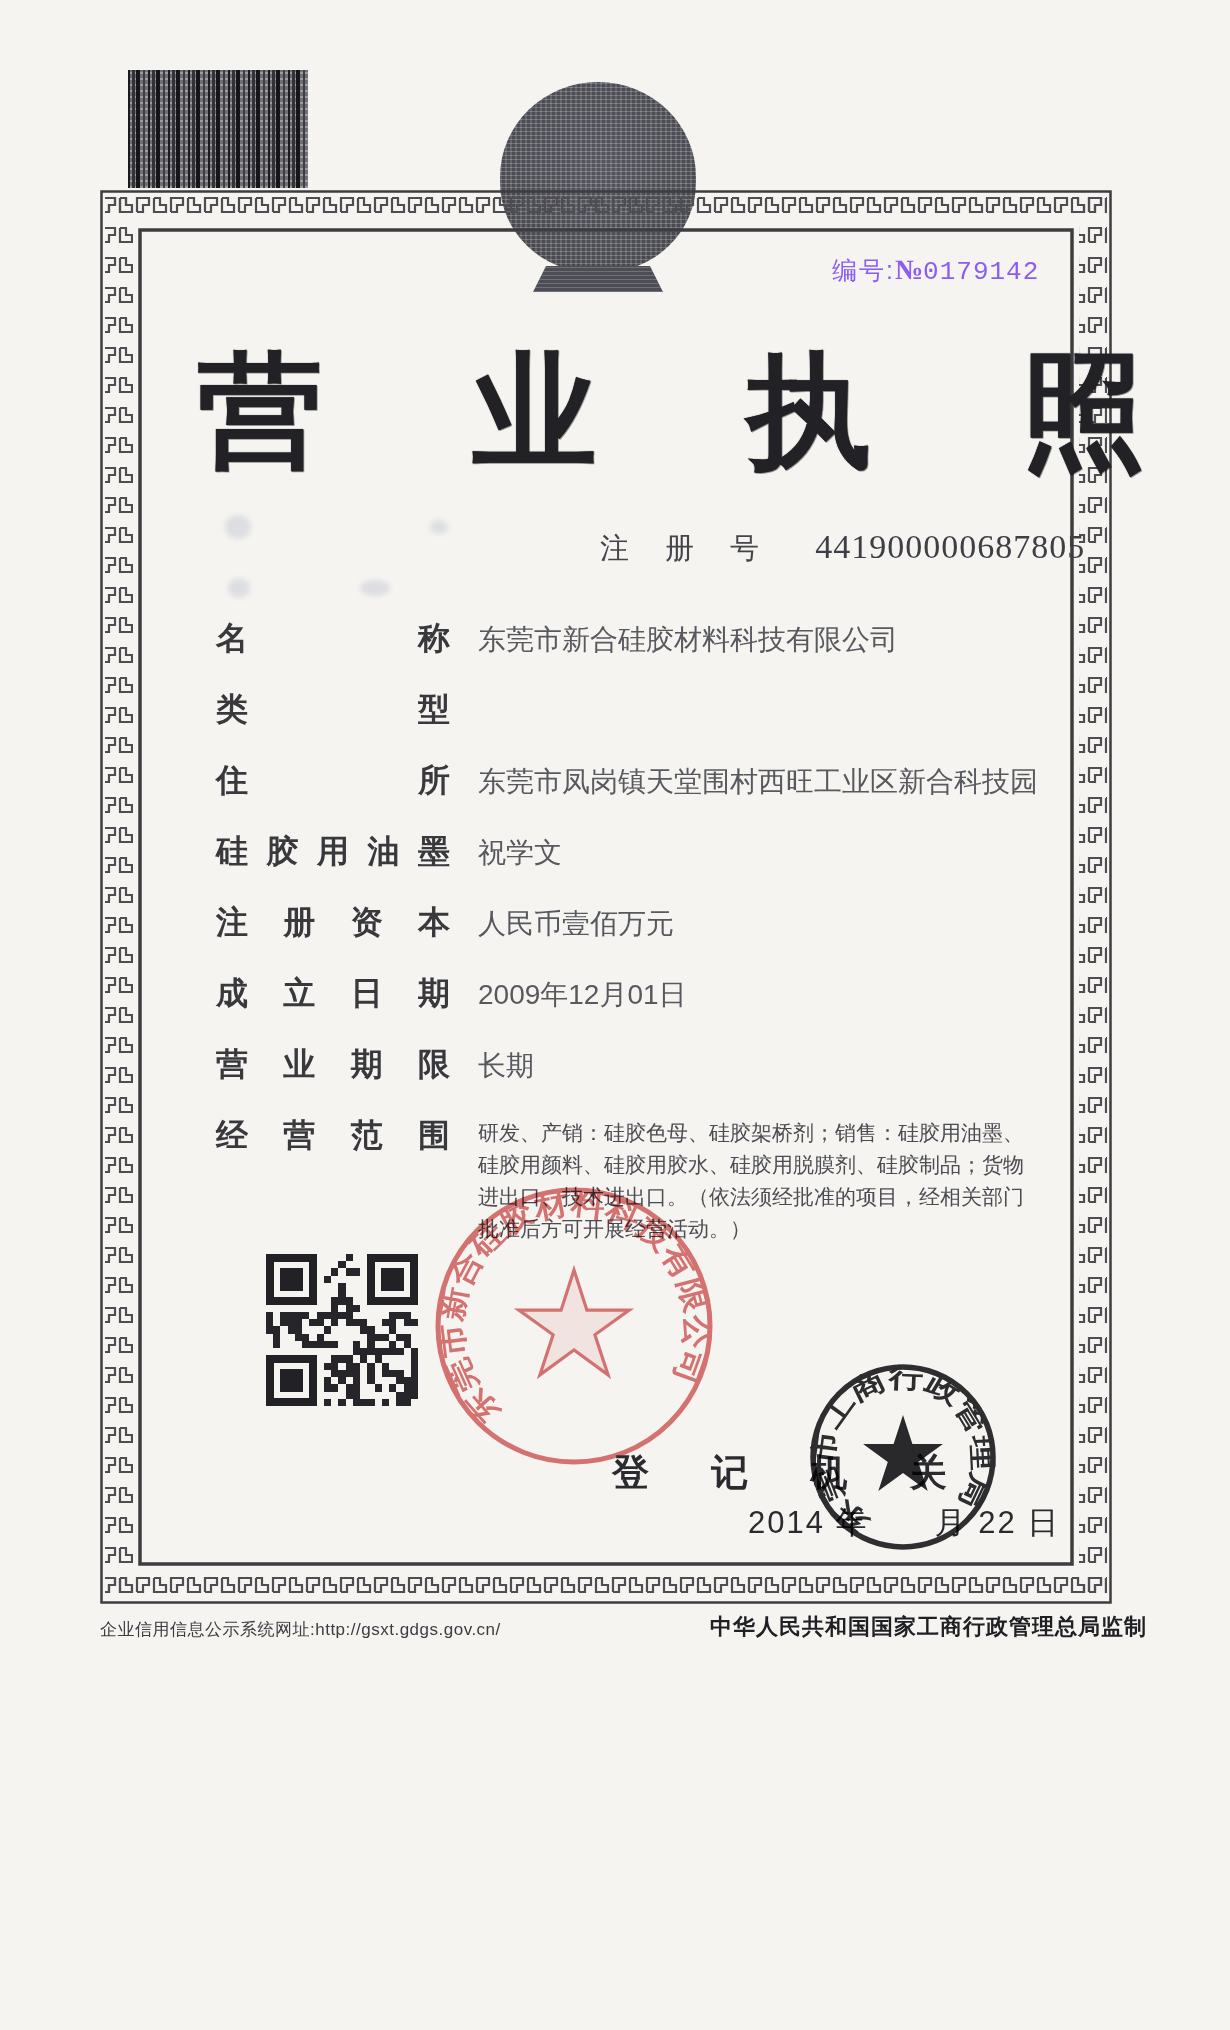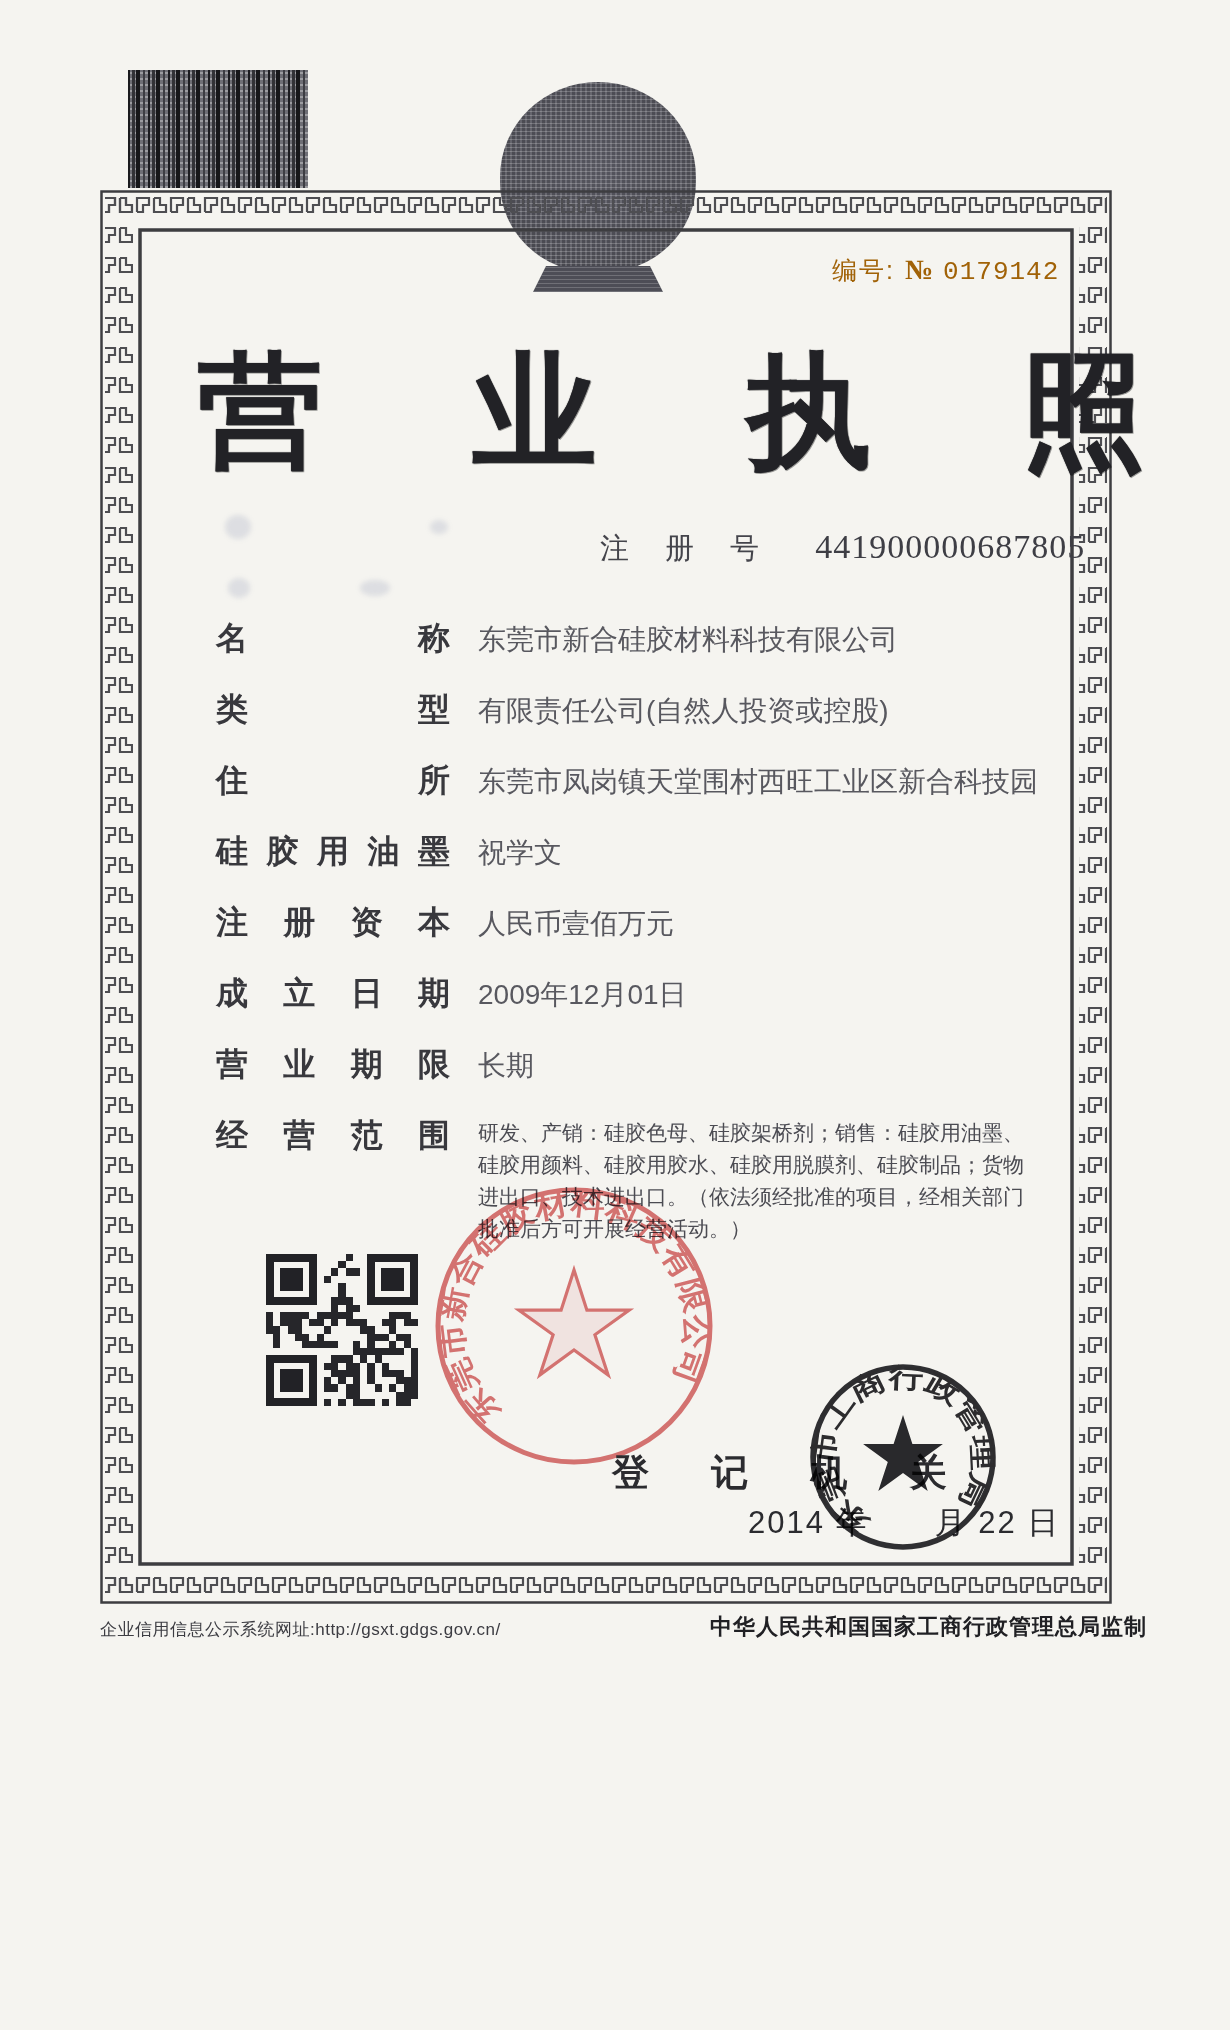--- a/index.html
+++ b/index.html
@@ -30,22 +30,22 @@
     width:130px;height:26px;margin:-6px auto 0;
     clip-path:polygon(10% 0,90% 0,100% 100%,0 100%);
     background:
       repeating-linear-gradient(0deg,rgba(250,250,250,.2) 0 1.5px,rgba(0,0,0,0) 1.5px 4px),
       #4d4d56;
   }
   
   .frame{position:absolute;left:100px;top:190px;}
   
   .serial{
-    position:absolute;left:832px;top:254px;display:flex;align-items:baseline;gap:10px;
-    color:#a16207;
+    position:absolute;left:832px;top:254px;display:flex;align-items:baseline;
+    color:#8b5cf6;
   }
   .serial .lab{font-size:25px;letter-spacing:2px;}
   .serial .no-sym{font-family:"Liberation Serif",serif;font-weight:700;font-size:28px;}
   .serial .digits{font-family:"Liberation Mono",monospace;font-size:26px;letter-spacing:1px;}
   
   .title{
     position:absolute;left:140px;top:330px;width:932px;text-align:left;
     font-size:124px;font-weight:900;color:#222226;letter-spacing:58px;text-indent:58px;
     text-shadow:0 0 1px #1a1a1e,1px 1px 0 rgba(0,0,0,.35);
     white-space:nowrap;
@@ -129,21 +129,20 @@
   <div class="ghost" style="left:228px;top:578px;width:22px;height:20px;"></div>
   <div class="ghost" style="left:360px;top:580px;width:30px;height:16px;"></div>
 
   <div class="fields">
     <div class="frow">
       <div class="flabel">名称</div>
       <div class="fvalue">东莞市新合硅胶材料科技有限公司</div>
     </div>
     <div class="frow">
       <div class="flabel">类型</div>
-      <div class="fvalue">有限责任公司(自然人投资或控股)</div>
     </div>
     <div class="frow">
       <div class="flabel">住所</div>
       <div class="fvalue">东莞市凤岗镇天堂围村西旺工业区新合科技园</div>
     </div>
     <div class="frow">
       <div class="flabel">硅胶用油墨</div>
       <div class="fvalue">祝学文</div>
     </div>
     <div class="frow">

